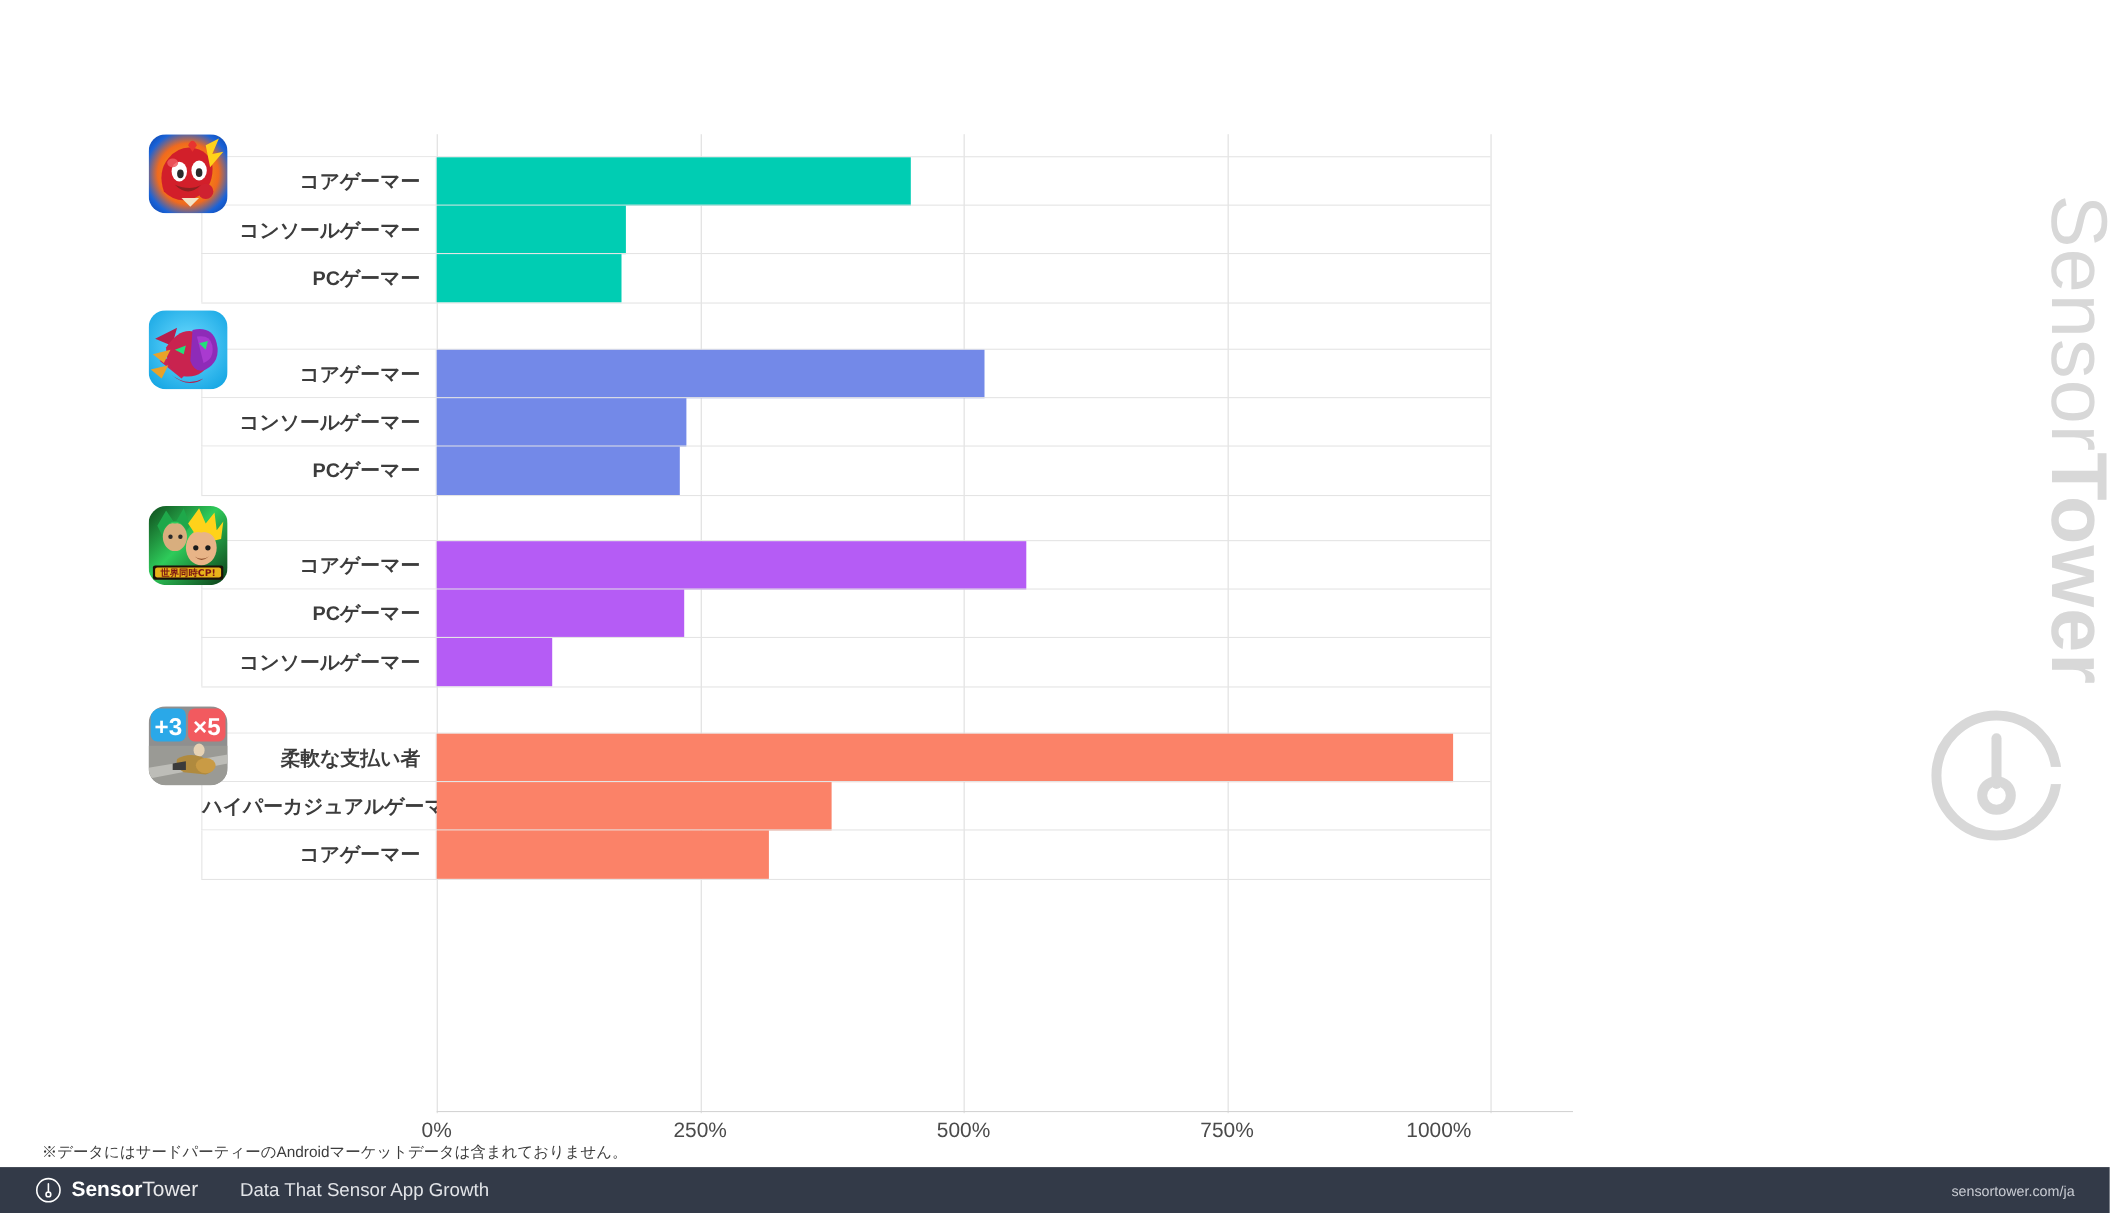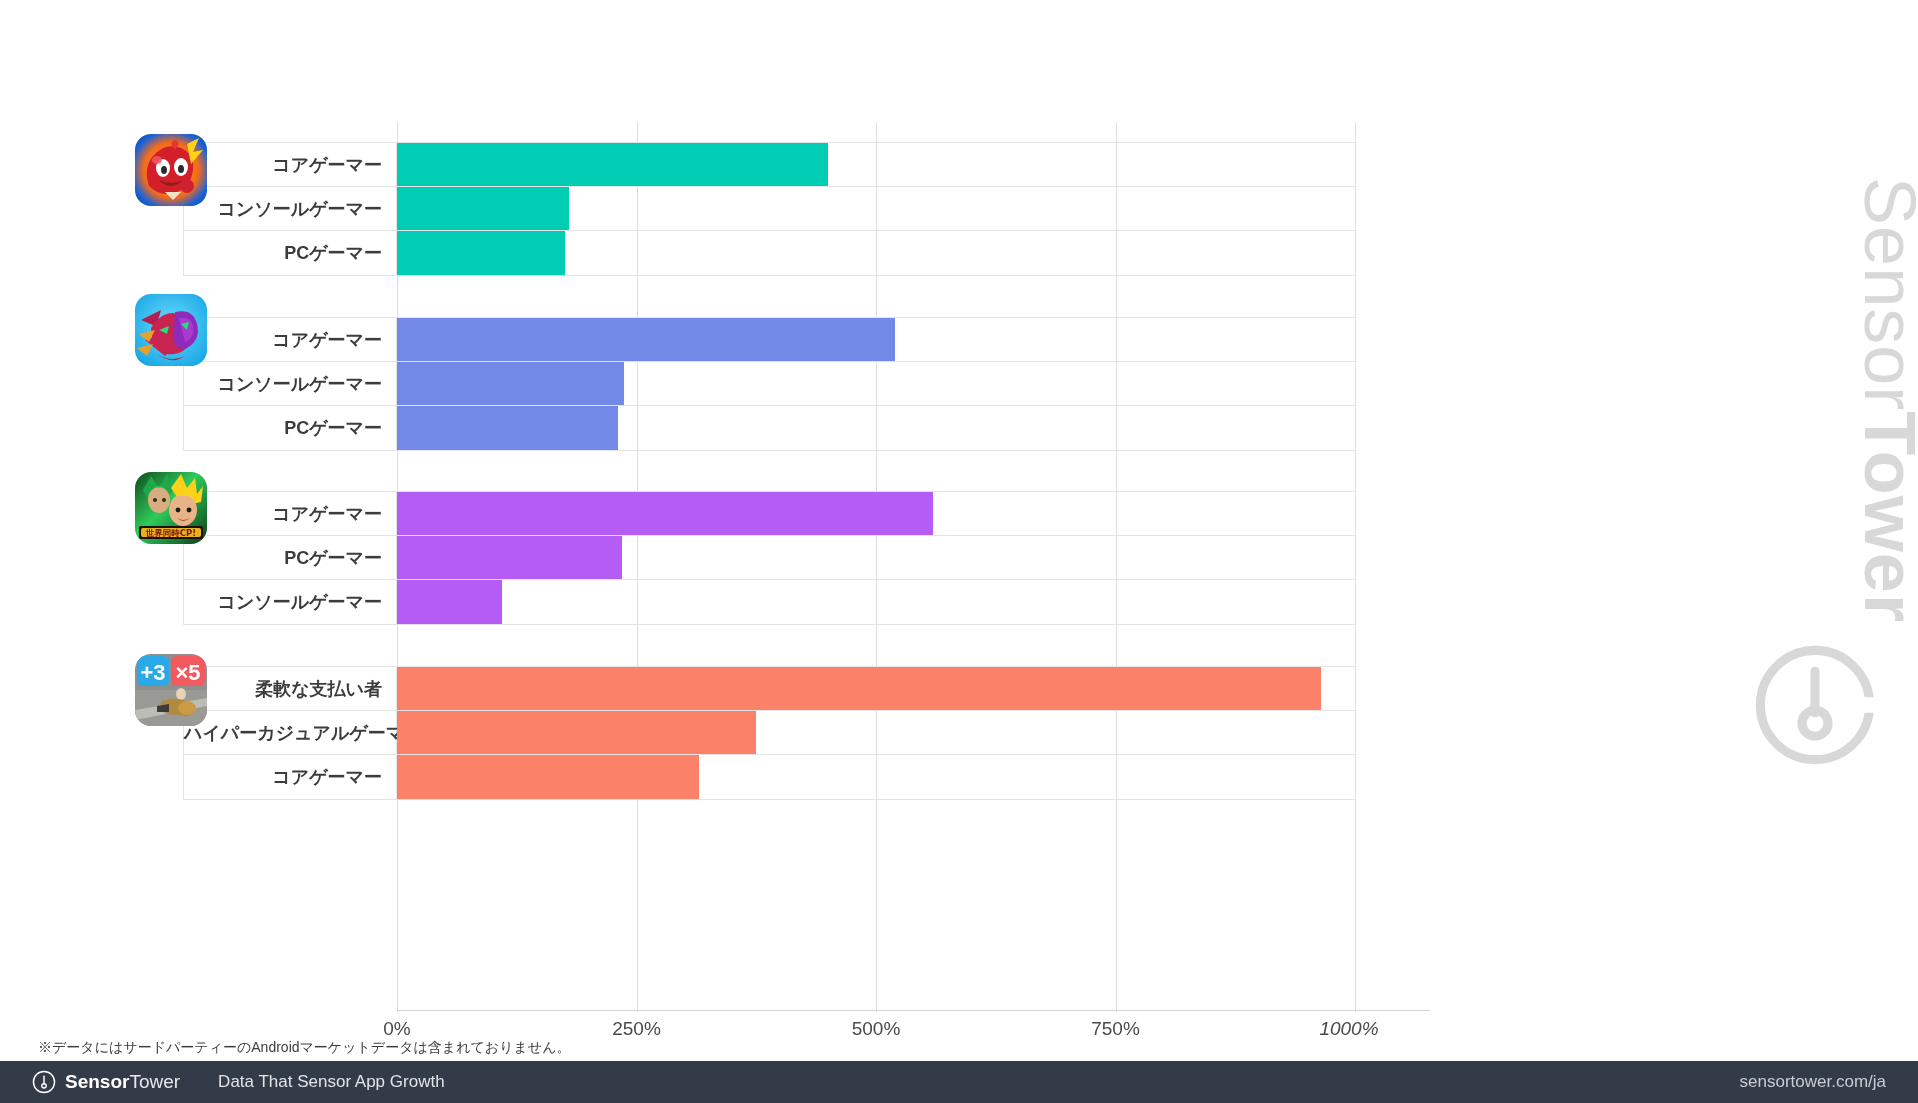--- a/index.html
+++ b/index.html
@@ -123,21 +123,20 @@
     border-radius: 0;
   }
 
   
   .app-icon {
     position: absolute;
     left: 135px;
     width: 72px; height: 72px;
     border-radius: 16px;
     overflow: hidden;
-    margin-top: 12px;
   }
 
   
   .footnote {
     position: absolute;
     left: 38px; top: 1039px;
     font-size: 14px;
     color: #3c3c3c;
     white-space: nowrap;
   }
@@ -166,21 +165,21 @@
   .footer-brand .b2 { font-weight: normal; color: #e8e8ea; }
   .footer-tagline {
     margin-left: 38px;
     font-size: 17px;
     color: #e2e4e8;
     white-space: nowrap;
   }
   .footer-url {
     position: absolute;
     right: 32px;
-    font-size: 17px;
+    font-size: 13px;
     color: #c9ccd3;
     white-space: nowrap;
   }
 </style>
 </head>
 <body>
 
 <div id="page">
 
 
@@ -201,21 +200,21 @@
         <div class="gridline" style="left: 876px;"></div>
         <div class="gridline" style="left: 1115.5px;"></div>
         <div class="gridline" style="left: 1355px;"></div>
       </div>
     <div class="axis-bottom"></div>
     <div id="ticks">
         <div class="tick-label" style="left: 397px;">0%</div>
         <div class="tick-label" style="left: 636.5px;">250%</div>
         <div class="tick-label" style="left: 876px;">500%</div>
         <div class="tick-label" style="left: 1115.5px;">750%</div>
-        <div class="tick-label" style="left: 1349px; font-style: italic;">1000%</div>
+        <div class="tick-label" style="left: 1308px;">1000%</div>
       </div>
     <div id="rows">
         <div class="row-sep" style="top: 20px;"></div>
         <div class="row" style="top: 21px;">
           <div class="label-cell">
             <div class="row-label">コアゲーマー</div>
           </div>
           <div style="position: absolute; left: 397px; top: 0px; height: 44px; width: 958px;">
             <div class="bar" title="コアゲーマー 450%" style="width: 431.1px; background: rgb(0, 205, 179);"></div>
           </div>

